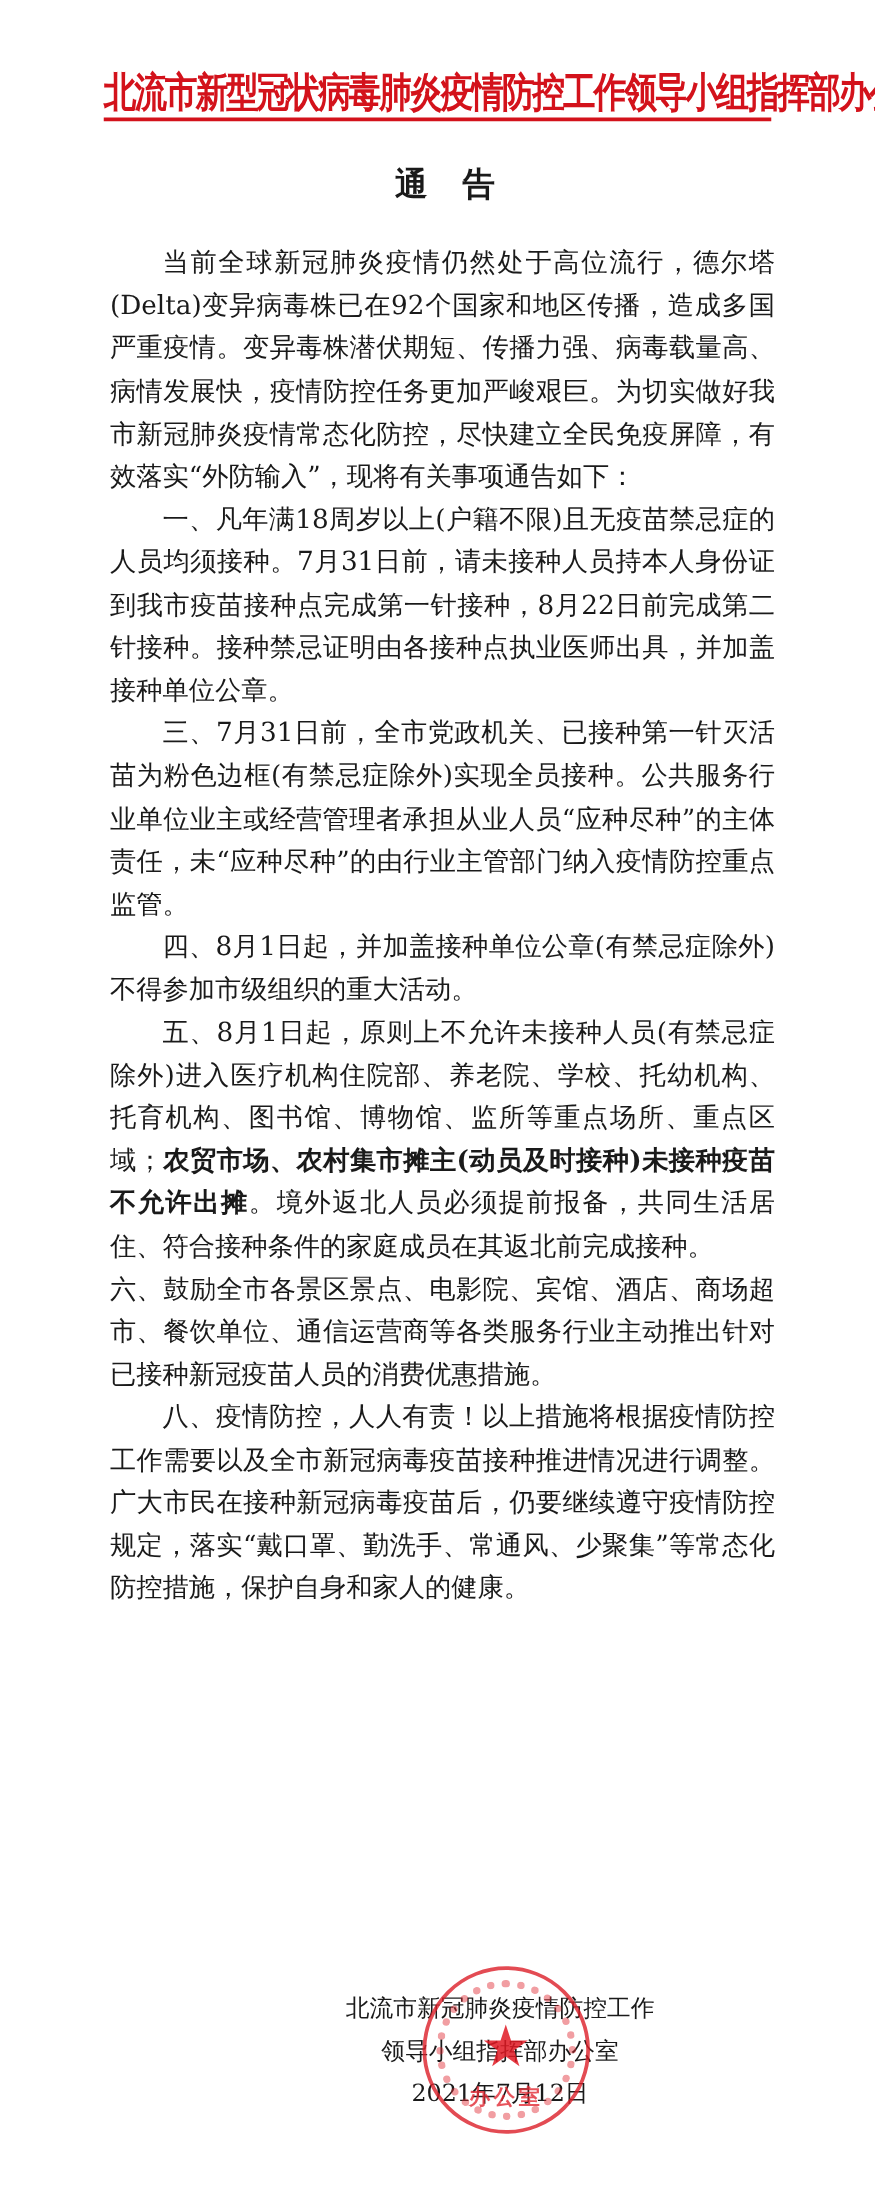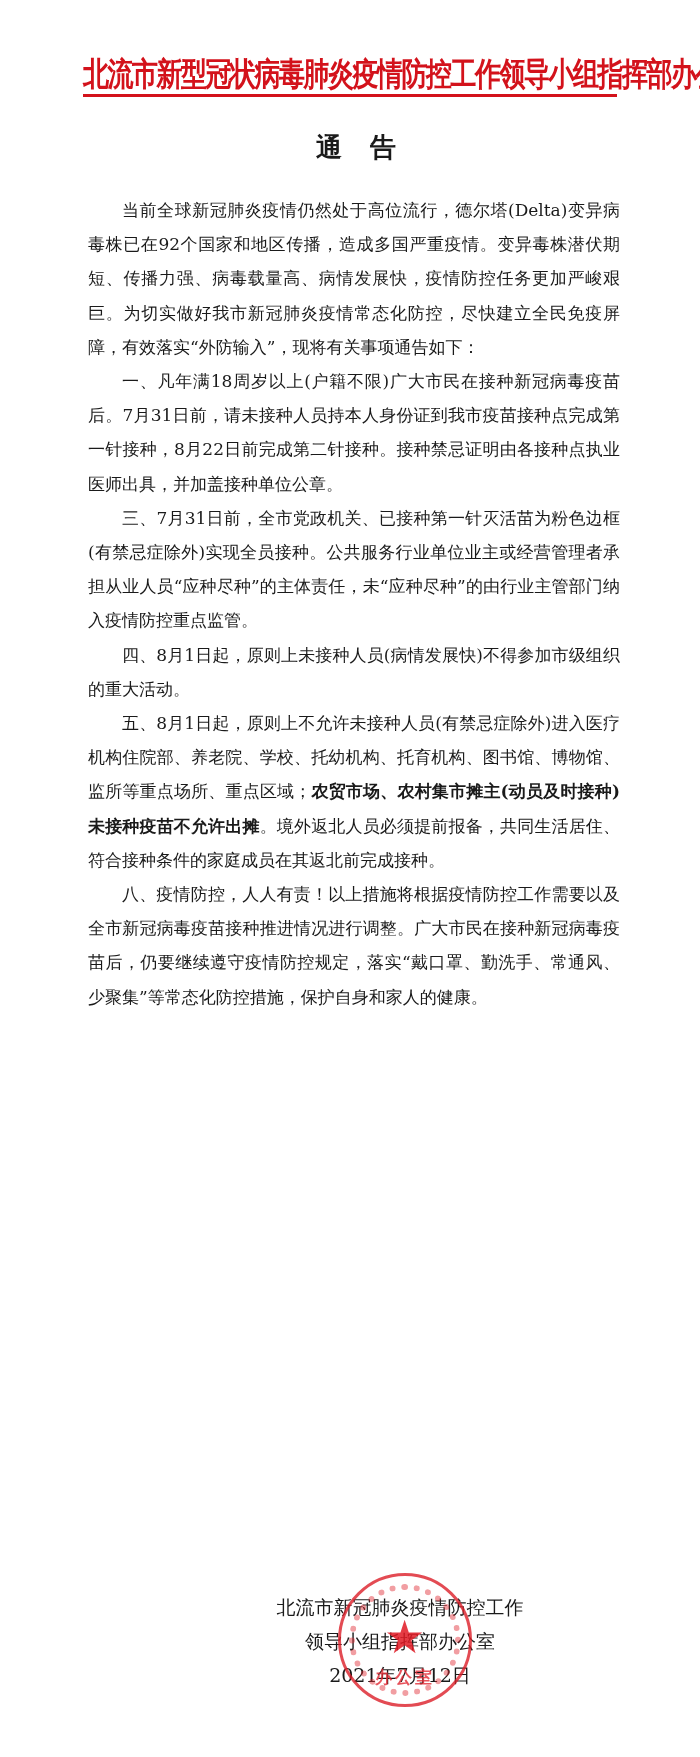--- a/index.html
+++ b/index.html
@@ -4,21 +4,21 @@
   <style>
     html, body { margin:0; padding:0; background:#ffffff; }
     body { width:700px; height:1757px; position:relative; overflow:hidden;
            font-family:"DejaVu Serif","Liberation Serif",serif; color:#1a1a1a; }
     .header-title { position:absolute; left:83px; top:52px; width:534px; text-align:center;
       font-family:"DejaVu Serif",serif; font-weight:bold; font-size:26px; letter-spacing:-1.5px;
       color:#d3121b; transform:scaleY(1.25); transform-origin:top; white-space:nowrap; }
     .header-rule { position:absolute; left:83px; top:94px; width:534px; height:3px; background:#d3121b; }
     .doc-title { position:absolute; left:0; top:130px; width:700px; text-align:center;
       font-weight:bold; font-size:26px; letter-spacing:28px; padding-left:40px; box-sizing:border-box; }
-    .body { position:absolute; left:88px; top:193px; width:532px; font-size:17px; line-height:34.2px;
+    .body { position:absolute; left:88px; top:193px; width:532px; font-size:21px; line-height:34.2px;
       text-align:justify; }
     .para { margin:0; text-indent:2em; }
     .para.noindent { text-indent:0; }
     .bold { font-weight:bold; }
     .signature { position:absolute; left:0; top:1590px; width:800px; text-align:center; font-size:19px; line-height:34px; }
     .sig-line { display:block; }
     .stamp { position:absolute; left:338px; top:1573px; width:134px; height:134px; border-radius:50%;
       border:3px solid rgba(220,30,40,0.8); box-sizing:border-box; }
     .stamp-star { position:absolute; left:43px; top:38px; font-size:46px; line-height:46px; color:rgba(225,25,35,0.85); }
     .stamp-text { position:absolute; left:0; width:100%; top:90px; text-align:center; font-weight:bold;
@@ -29,24 +29,25 @@
 </head>
 <body>
 
 <div class="header-title">北流市新型冠状病毒肺炎疫情防控工作领导小组指挥部办公室</div>
 <div class="header-rule"></div>
 
 <div class="doc-title">通告</div>
 
 <div class="body">
   <p class="para">当前全球新冠肺炎疫情仍然处于高位流行，德尔塔(Delta)变异病毒株已在92个国家和地区传播，造成多国严重疫情。变异毒株潜伏期短、传播力强、病毒载量高、病情发展快，疫情防控任务更加严峻艰巨。为切实做好我市新冠肺炎疫情常态化防控，尽快建立全民免疫屏障，有效落实“外防输入”，现将有关事项通告如下：</p>
-  <p class="para">一、凡年满18周岁以上(户籍不限)广大市民在接种新冠病毒疫苗后。7月31日前，请未接种人员持本人身份证到我市疫苗接种点完成第一针接种，8月22日前完成第二针接种。接种禁忌证明由各接种点执业医师出具，并加盖接种单位公章。</p>
+  <p class="para">一、凡年满18周岁以上(户籍不限)且无疫苗禁忌症的人员均须接种。7月31日前，请未接种人员持本人身份证到我市疫苗接种点完成第一针接种，8月22日前完成第二针接种。接种禁忌证明由各接种点执业医师出具，并加盖接种单位公章。</p>
   <p class="para">三、7月31日前，全市党政机关、已接种第一针灭活苗为粉色边框(有禁忌症除外)实现全员接种。公共服务行业单位业主或经营管理者承担从业人员“应种尽种”的主体责任，未“应种尽种”的由行业主管部门纳入疫情防控重点监管。</p>
-  <p class="para">四、8月1日起，原则上未接种人员(病情发展快)不得参加市级组织的重大活动。</p>
+  <p class="para">四、8月1日起，并加盖接种单位公章(有禁忌症除外)不得参加市级组织的重大活动。</p>
   <p class="para"><span>五、8月1日起，原则上不允许未接种人员(有禁忌症除外)进入医疗机构住院部、养老院、学校、托幼机构、托育机构、图书馆、博物馆、监所等重点场所、重点区域；</span><span class="bold">农贸市场、农村集市摊主(动员及时接种)未接种疫苗不允许出摊</span><span>。境外返北人员必须提前报备，共同生活居住、符合接种条件的家庭成员在其返北前完成接种。</span></p>
+  <p class="para noindent">六、鼓励全市各景区景点、电影院、宾馆、酒店、商场超市、餐饮单位、通信运营商等各类服务行业主动推出针对已接种新冠疫苗人员的消费优惠措施。</p>
   <p class="para">八、疫情防控，人人有责！以上措施将根据疫情防控工作需要以及全市新冠病毒疫苗接种推进情况进行调整。广大市民在接种新冠病毒疫苗后，仍要继续遵守疫情防控规定，落实“戴口罩、勤洗手、常通风、少聚集”等常态化防控措施，保护自身和家人的健康。</p>
 </div>
 
 <div class="signature">
   <span class="sig-line">北流市新冠肺炎疫情防控工作</span>
   <span class="sig-line">领导小组指挥部办公室</span>
   <span class="sig-line">2021年7月12日</span>
 </div>
 
 <div class="stamp">

